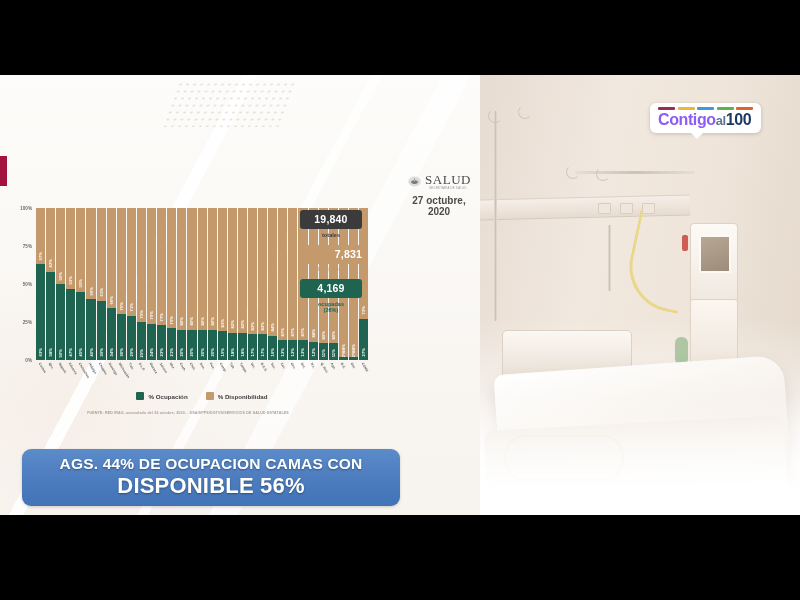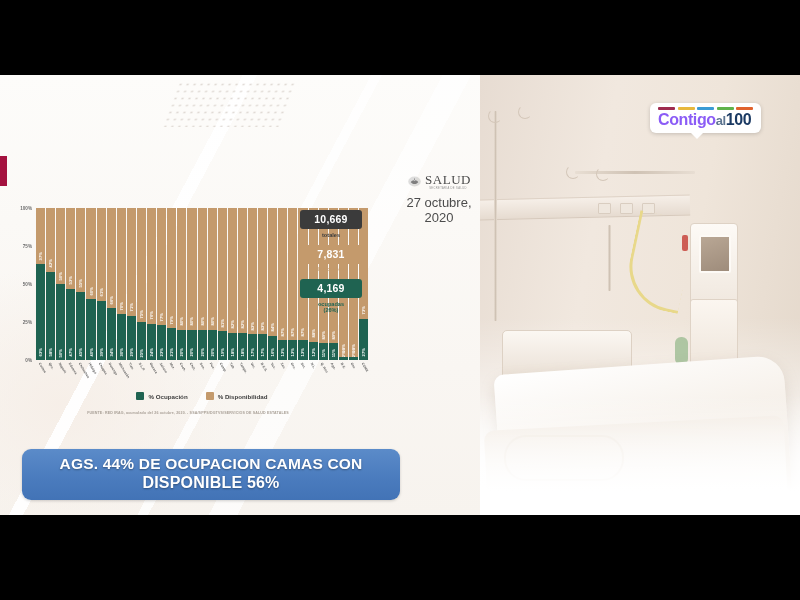--- a/index.html
+++ b/index.html
@@ -71,21 +71,21 @@
   
   .salud-block { position: absolute; left: 404px; top: 78px; width: 70px; text-align: center; margin-top: 20px; }
   .salud-row { display: flex; align-items: center; justify-content: center; gap: 3px; }
   .eagle { width: 15px; height: 15px; flex: none; opacity: .8; }
   .salud-word { font-family: "Liberation Serif", serif; font-size: 13px; letter-spacing: .5px; color: #4a4a4a; line-height: 1; }
   .salud-sub { font-size: 2.6px; letter-spacing: .4px; color: #8b8b8b; margin-top: 1px; }
   .fase-box {
     margin-top: 8px; background: #ee8129; color: #fff;
     font-size: 13.5px; font-weight: 700; padding: 9px 0 10px; letter-spacing: .2px;
   }
-  .fase-date { margin-top: 5px; font-size: 13px; font-weight: 400; color: #4c4c4c; }
+  .fase-date { margin-top: 5px; font-size: 10px; font-weight: 700; color: #4c4c4c; }
 
   
   .chart-wrap { position: absolute; left: 8px; top: 133px; width: 360px; height: 260px; }
 
   .yaxis { position: absolute; left: 0; top: 0; width: 26px; height: 152px; }
   .ytick {
     position: absolute; right: 2px; font-size: 4.6px; font-weight: 700; color: #6d6d6d;
     transform: translateY(-50%); white-space: nowrap;
   }
 
@@ -124,21 +124,21 @@
     white-space: nowrap;
   }
 
   
   .stats { position: absolute; left: 292px; top: 2px; width: 62px; text-align: center; }
   .stat-pill {
     border-radius: 3px; color: #fff; font-size: 10.5px; font-weight: 700;
     padding: 3px 0 4px; letter-spacing: .2px;
   }
   .stat-pill.dark  { background: #3b3b3b; }
-  .stat-pill.tan   { background: #c49a6c; }
+  .stat-pill.tan   { background: #c49a6c; text-align: right; }
   .stat-pill.green { background: #1f6351; }
   .stat-cap { font-size: 5.6px; font-weight: 700; margin: 2.5px 0 7px; }
   .stat-cap.dark  { color: #3b3b3b; }
   .stat-cap.tan   { color: #c49a6c; }
   .stat-cap.green { color: #1f6351; }
 
   
   .legend {
     position: absolute; left: 28px; top: 184px; right: 0;
     display: flex; align-items: center; justify-content: center; gap: 18px;
@@ -159,21 +159,21 @@
     border-radius: 9px;
     padding: 7px 12px 9px;
     box-shadow: 0 1px 3px rgba(0,0,0,.18);
     text-align: center;
   }
   .caption-line {
     color: #fff; font-size: 15.5px; font-weight: 700;
     line-height: 1.07; letter-spacing: .2px;
     text-shadow: 0 1px 2px rgba(0,0,0,.35);
   }
-  .caption-line.l3 { font-size: 16px; margin-top: 1px; }
+  .caption-line.l3 { font-size: 22px; margin-top: 1px; }
 
   
   #photo {
     position: relative; width: 320px; height: 440px; overflow: hidden;
     background: #efe6dd;
   }
   .room {
     position: absolute; inset: 0;
     background:
       linear-gradient(180deg, rgba(255,255,255,0) 55%, rgba(255,255,255,.92) 88%, #fff 100%),
@@ -673,21 +673,21 @@
             </div>
             <div class="xlab">
               <span>Gto.</span>
             </div>
             <div class="xlab">
               <span>CDMX</span>
             </div>
           </div>
 
         <div class="stats">
-            <div class="stat-pill dark">10,669</div>
+            <div class="stat-pill dark">19,840</div>
             <div class="stat-cap dark" style="white-space: pre-line;">totales</div>
             <div class="stat-pill tan">7,831</div>
             <div class="stat-cap tan" style="white-space: pre-line;">disponibles</div>
             <div class="stat-pill green">4,169</div>
             <div class="stat-cap green" style="white-space: pre-line;">ocupadas
 (26%)</div>
           </div>
 
         <div class="legend">
             <div class="legend-item">

